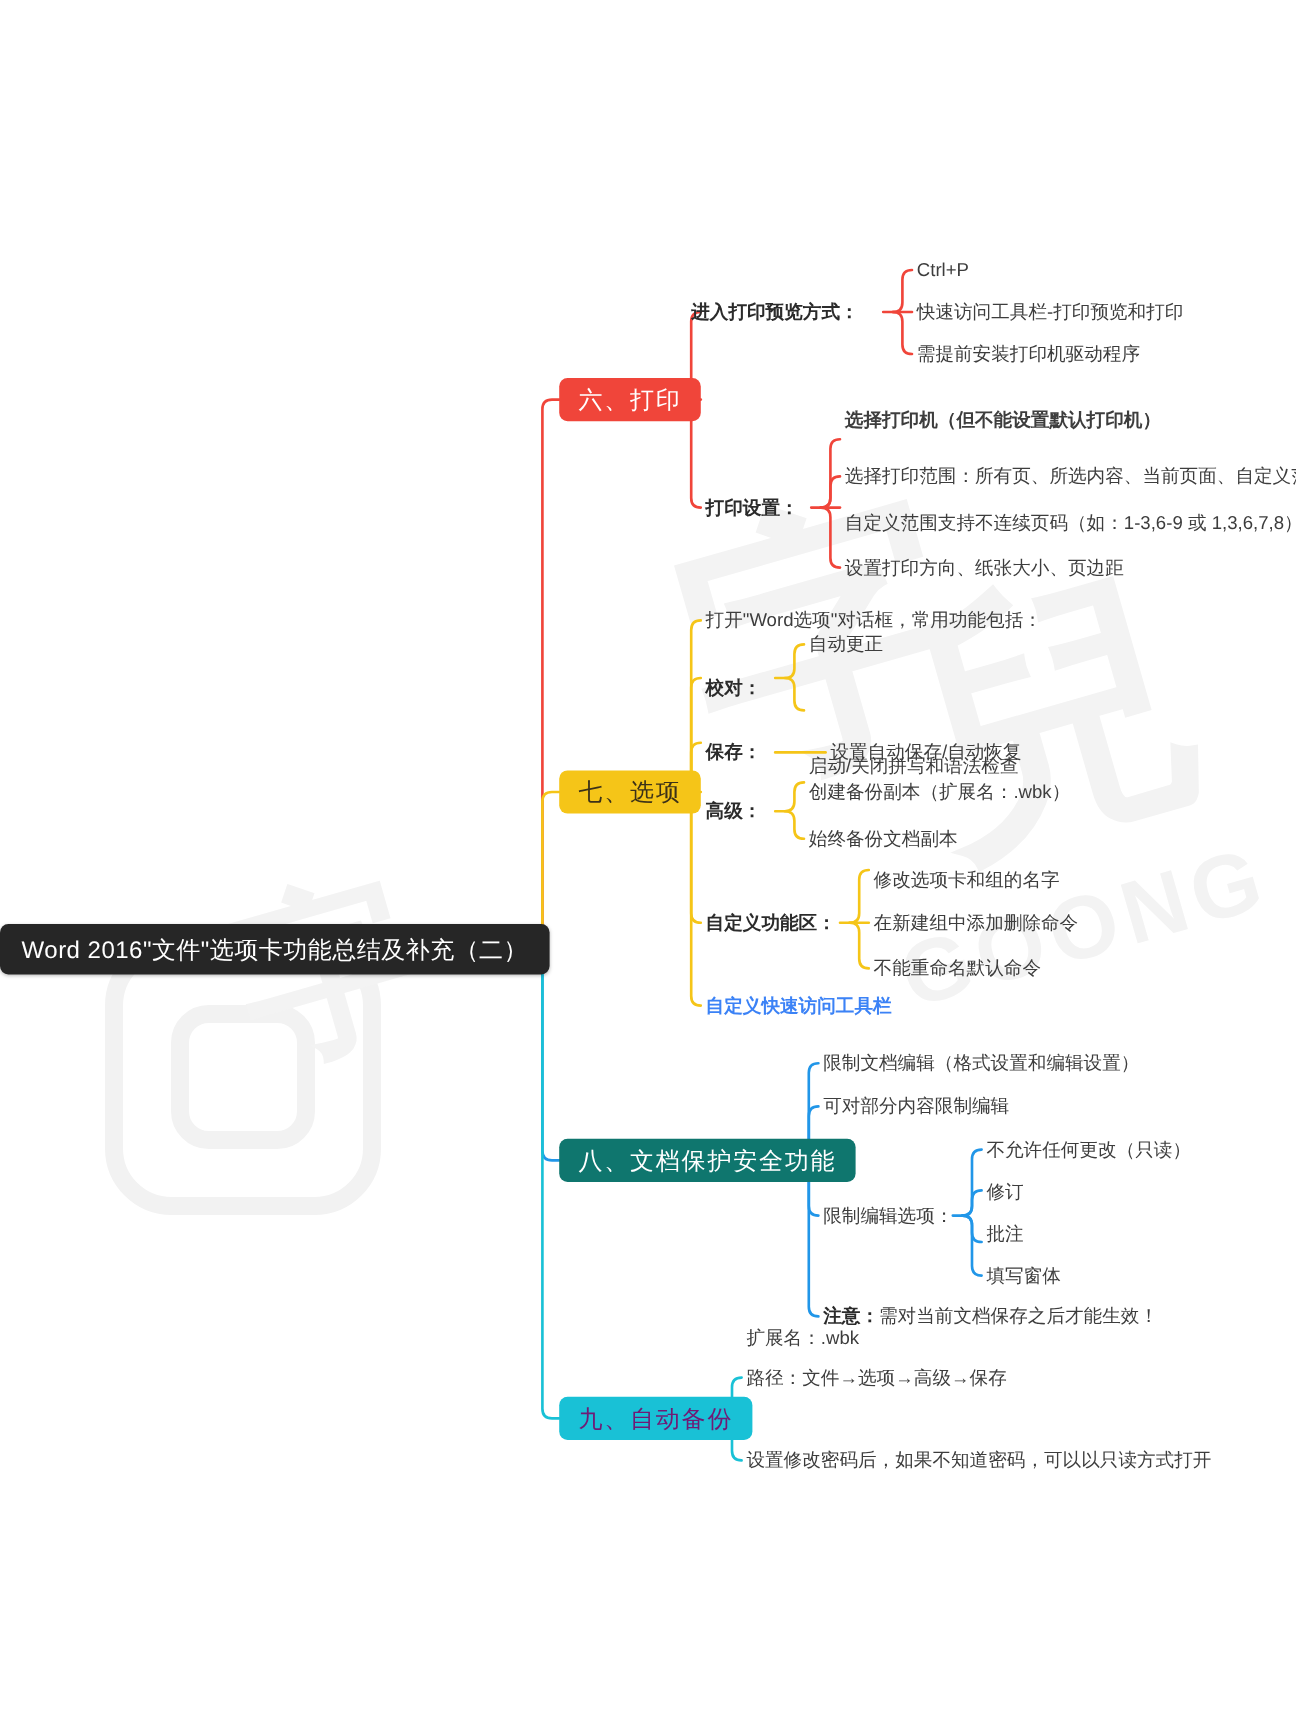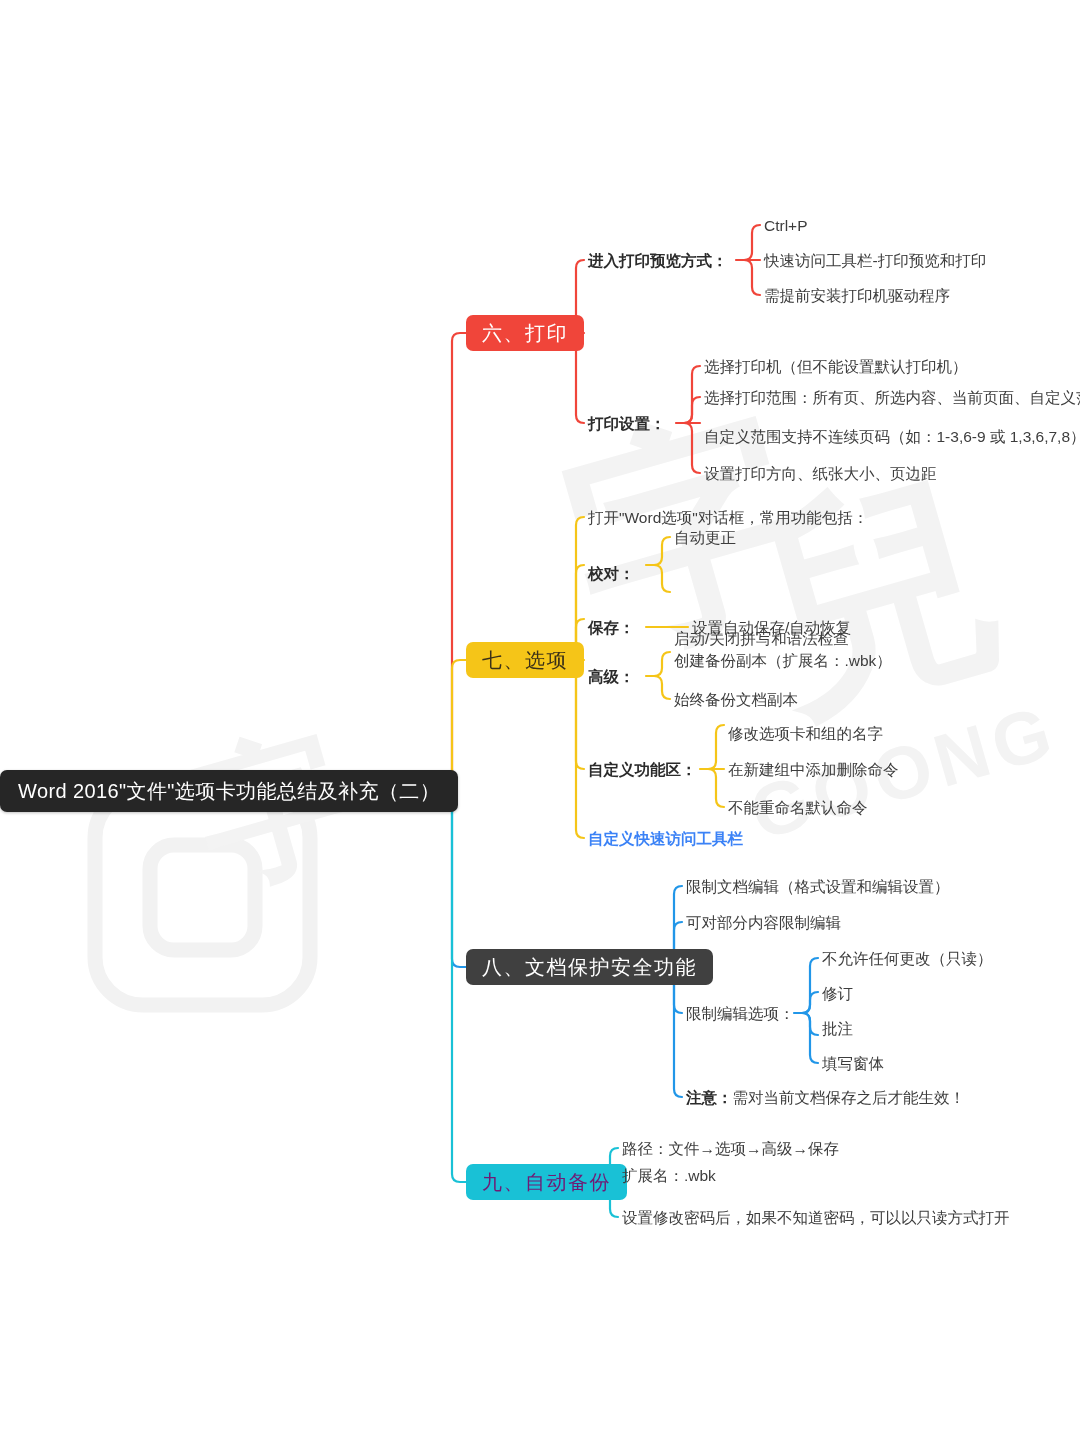--- a/index.html
+++ b/index.html
@@ -58,21 +58,21 @@
   .topic {
     border-radius: 7px;
     height: 36px;
     padding: 0 16px;
     font-size: 20px;
     letter-spacing: 1.5px;
     justify-content: center;
   }
   .topic.red    { background: #F0453A; color: #ffffff; }
   .topic.yellow { background: #F5C518; color: #3b3118; }
-  .topic.blue   { background: #404040; color: #ffffff; }
+  .topic.blue   { background: #0f766e; color: #ffffff; }
   .topic.cyan   { background: #19C1D6; color: #701a75; }
 
   
   .row {
     position: absolute;
     z-index: 3;
     font-size: 15.5px;
     color: #3d3d3d;
     white-space: nowrap;
     line-height: 1;
@@ -166,32 +166,32 @@
   <div class="node root-node">Word 2016"文件"选项卡功能总结及补充（二）</div>
 
   <div class="node topic red" style="left:466px; top:315px;">六、打印</div>
 
   <div class="node topic yellow" style="left:466px; top:642px;">七、选项</div>
 
   <div class="node topic blue" style="left:466px; top:949px;">八、文档保护安全功能</div>
 
   <div class="node topic cyan" style="left:466px; top:1164px;">九、自动备份</div>
 
-  <div class="row" style="left:588px; top:253px;">
+  <div class="row" style="left:576px; top:253px;">
     <span class="lbl">进入打印预览方式：</span>
   </div>
   <div class="row" style="left:764px; top:218px;">Ctrl+P</div>
   <div class="row" style="left:764px; top:253px;">快速访问工具栏-打印预览和打印</div>
   <div class="row" style="left:764px; top:288px;">需提前安装打印机驱动程序</div>
 
 
   <div class="row" style="left:588px; top:416px;">
     <span class="lbl">打印设置：</span>
   </div>
-  <div class="row" style="left:704px; top:359px;">选择打印机（但不能设置默认打印机）</div>
+  <div class="row" style="left:704px; top:343px;font-weight:bold;">选择打印机（但不能设置默认打印机）</div>
   <div class="row" style="left:704px; top:390px;">选择打印范围：所有页、所选内容、当前页面、自定义范围</div>
   <div class="row" style="left:704px; top:429px;">自定义范围支持不连续页码（如：1-3,6-9 或 1,3,6,7,8）</div>
   <div class="row" style="left:704px; top:466px;text-align:right;">设置打印方向、纸张大小、页边距</div>
 
   <div class="row" style="left:588px; top:510px;">打开"Word选项"对话框，常用功能包括：</div>
 
   <div class="row" style="left:588px; top:566px;">
     <span class="lbl">校对：</span>
   </div>
   <div class="row" style="left:674px; top:530px;">自动更正</div>
@@ -224,16 +224,16 @@
   <div class="row" style="left:822px; top:951px;">不允许任何更改（只读）</div>
   <div class="row" style="left:822px; top:986px;">修订</div>
   <div class="row" style="left:822px; top:1021px;">批注</div>
   <div class="row" style="left:822px; top:1056px;">填写窗体</div>
 
   <div class="row" style="left:686px; top:1090px;">
     <span class="lbl">注意：</span><span>需对当前文档保存之后才能生效！</span>
   </div>
 
   <div class="row" style="left:622px; top:1141px;">路径：文件→选项→高级→保存</div>
-  <div class="row" style="left:622px; top:1168px;text-align:right;">扩展名：.wbk</div>
+  <div class="row" style="left:622px; top:1108px;text-align:right;">扩展名：.wbk</div>
   <div class="row" style="left:622px; top:1210px;">设置修改密码后，如果不知道密码，可以以只读方式打开</div>
 
 </div>
 
 </body></html>

